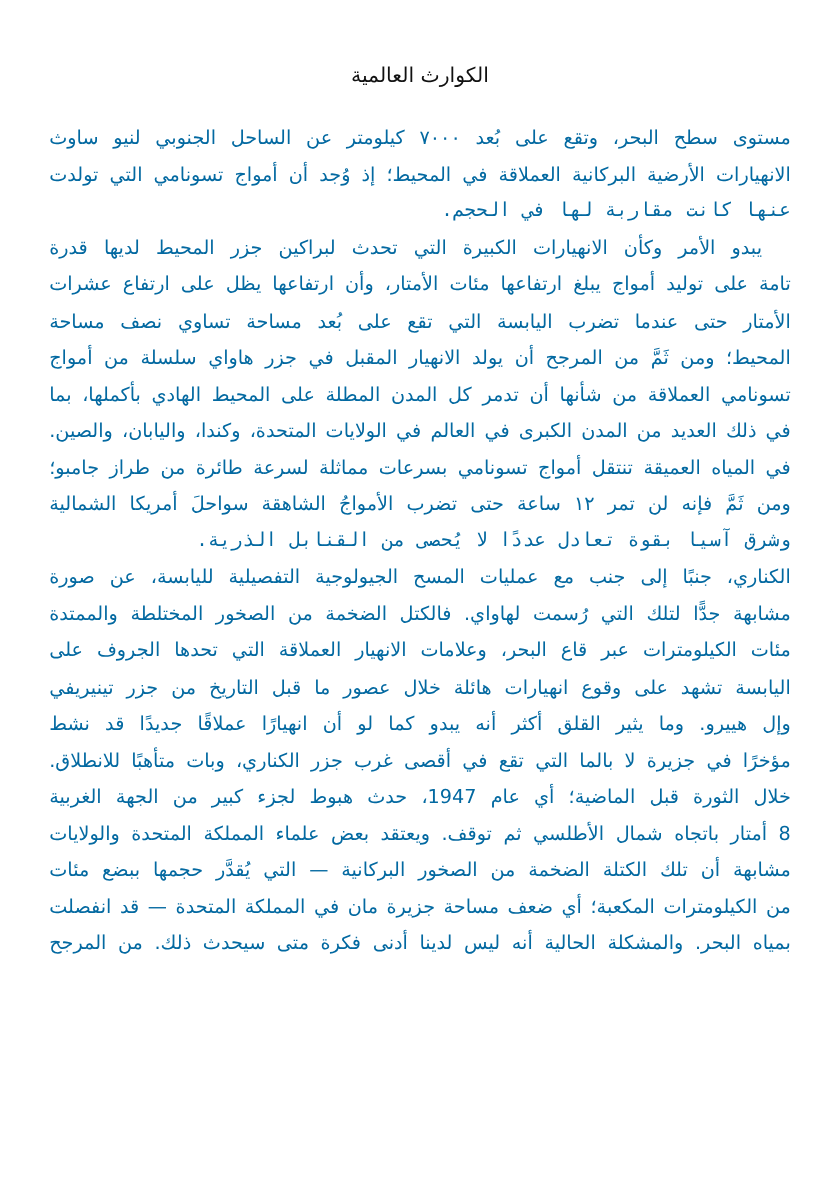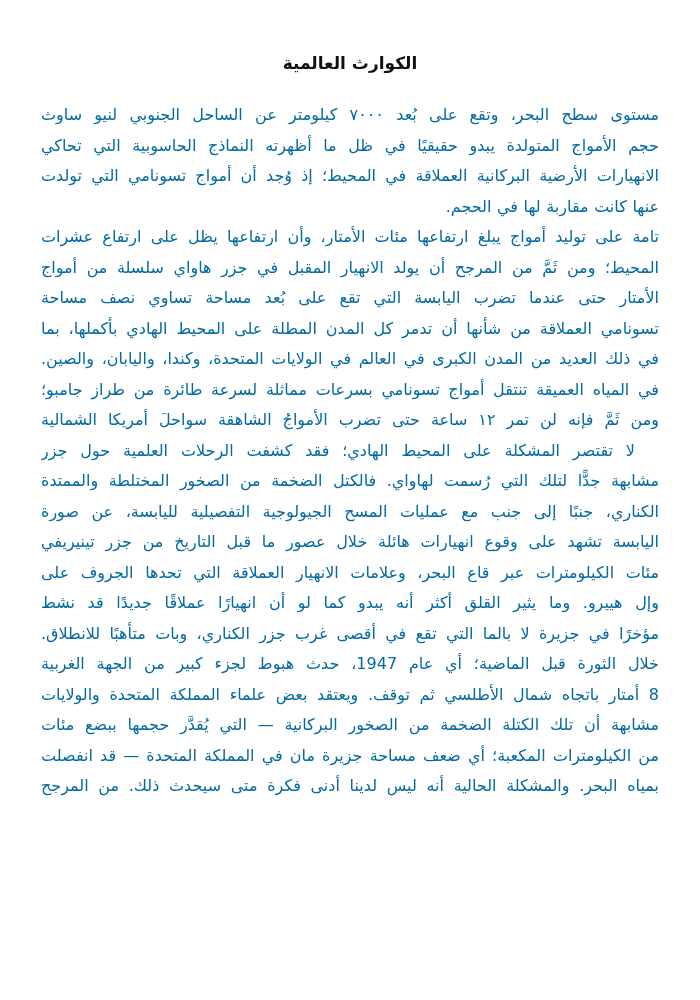--- a/index.html
+++ b/index.html
@@ -17,21 +17,21 @@
     overflow: hidden;
   }
   .chapter-title {
     position: absolute;
     top: 53px;
     left: 0;
     width: 100%;
     text-align: center;
     direction: rtl;
     font-size: 17px;
-    font-weight: bold;
+    font-weight: normal;
     color: #111111;
   }
   .body-text {
     position: absolute;
     top: 100px;
     right: 41px;
     width: 618px;
     direction: rtl;
     font-size: 16px;
     line-height: 30.5px;
@@ -40,52 +40,53 @@
   .paragraph { display: block; }
   .line {
     height: 30.5px;
     overflow: hidden;
     text-align: justify;
     text-align-last: justify;
     word-spacing: 0.5px;
   }
   .line.last {
     text-align-last: right;
+    font-family: Liberation Mono, monospace;
   }
   .line.indent {
     padding-right: 24px;
   }
 </style>
 </head>
 <body>
 
 <div class="page">
   <div class="chapter-title">الكوارث العالمية</div>
   <div class="body-text">
       <div class="paragraph">
         <div class="line">مستوى سطح البحر، وتقع على بُعد ٧٠٠٠ كيلومتر عن الساحل الجنوبي لنيو ساوث</div>
-        <div class="line">حجم الأمواج المتولدة يبدو حقيقيًا في ظل ما أظهرته النماذج الحاسوبية التي تحاكي</div>
         <div class="line">الانهيارات الأرضية البركانية العملاقة في المحيط؛ إذ وُجد أن أمواج تسونامي التي تولدت</div>
         <div class="line last">عنها كانت مقاربة لها في الحجم.</div>
       </div>
       <div class="paragraph">
+        <div class="line indent">يبدو الأمر وكأن الانهيارات الكبيرة التي تحدث لبراكين جزر المحيط لديها قدرة</div>
         <div class="line">تامة على توليد أمواج يبلغ ارتفاعها مئات الأمتار، وأن ارتفاعها يظل على ارتفاع عشرات</div>
+        <div class="line">الأمتار حتى عندما تضرب اليابسة التي تقع على بُعد مساحة تساوي نصف مساحة</div>
         <div class="line">المحيط؛ ومن ثَمَّ من المرجح أن يولد الانهيار المقبل في جزر هاواي سلسلة من أمواج</div>
-        <div class="line">الأمتار حتى عندما تضرب اليابسة التي تقع على بُعد مساحة تساوي نصف مساحة</div>
         <div class="line">تسونامي العملاقة من شأنها أن تدمر كل المدن المطلة على المحيط الهادي بأكملها، بما</div>
         <div class="line">في ذلك العديد من المدن الكبرى في العالم في الولايات المتحدة، وكندا، واليابان، والصين.</div>
         <div class="line">في المياه العميقة تنتقل أمواج تسونامي بسرعات مماثلة لسرعة طائرة من طراز جامبو؛</div>
         <div class="line">ومن ثَمَّ فإنه لن تمر ١٢ ساعة حتى تضرب الأمواجُ الشاهقة سواحلَ أمريكا الشمالية</div>
+        <div class="line last">وشرق آسيا بقوة تعادل عددًا لا يُحصى من القنابل الذرية.</div>
       </div>
       <div class="paragraph">
-        <div class="line indent">لا تقتصر المشكلة على المحيط الهادي؛ فقد كشفت الرحلات العلمية حول جزر</div>
+        <div class="line">الكناري، جنبًا إلى جنب مع عمليات المسح الجيولوجية التفصيلية لليابسة، عن صورة</div>
         <div class="line">مشابهة جدًّا لتلك التي رُسمت لهاواي. فالكتل الضخمة من الصخور المختلطة والممتدة</div>
-        <div class="line">الكناري، جنبًا إلى جنب مع عمليات المسح الجيولوجية التفصيلية لليابسة، عن صورة</div>
+        <div class="line">مئات الكيلومترات عبر قاع البحر، وعلامات الانهيار العملاقة التي تحدها الجروف على</div>
         <div class="line">اليابسة تشهد على وقوع انهيارات هائلة خلال عصور ما قبل التاريخ من جزر تينيريفي</div>
-        <div class="line">مئات الكيلومترات عبر قاع البحر، وعلامات الانهيار العملاقة التي تحدها الجروف على</div>
         <div class="line">وإل هييرو. وما يثير القلق أكثر أنه يبدو كما لو أن انهيارًا عملاقًا جديدًا قد نشط</div>
         <div class="line">مؤخرًا في جزيرة لا بالما التي تقع في أقصى غرب جزر الكناري، وبات متأهبًا للانطلاق.</div>
         <div class="line">خلال الثورة قبل الماضية؛ أي عام 1947، حدث هبوط لجزء كبير من الجهة الغربية</div>
         <div class="line">8 أمتار باتجاه شمال الأطلسي ثم توقف. ويعتقد بعض علماء المملكة المتحدة والولايات</div>
         <div class="line">مشابهة أن تلك الكتلة الضخمة من الصخور البركانية — التي يُقدَّر حجمها ببضع مئات</div>
         <div class="line">من الكيلومترات المكعبة؛ أي ضعف مساحة جزيرة مان في المملكة المتحدة — قد انفصلت</div>
         <div class="line">بمياه البحر. والمشكلة الحالية أنه ليس لدينا أدنى فكرة متى سيحدث ذلك. من المرجح</div>
       </div>
     </div>
 </div>

